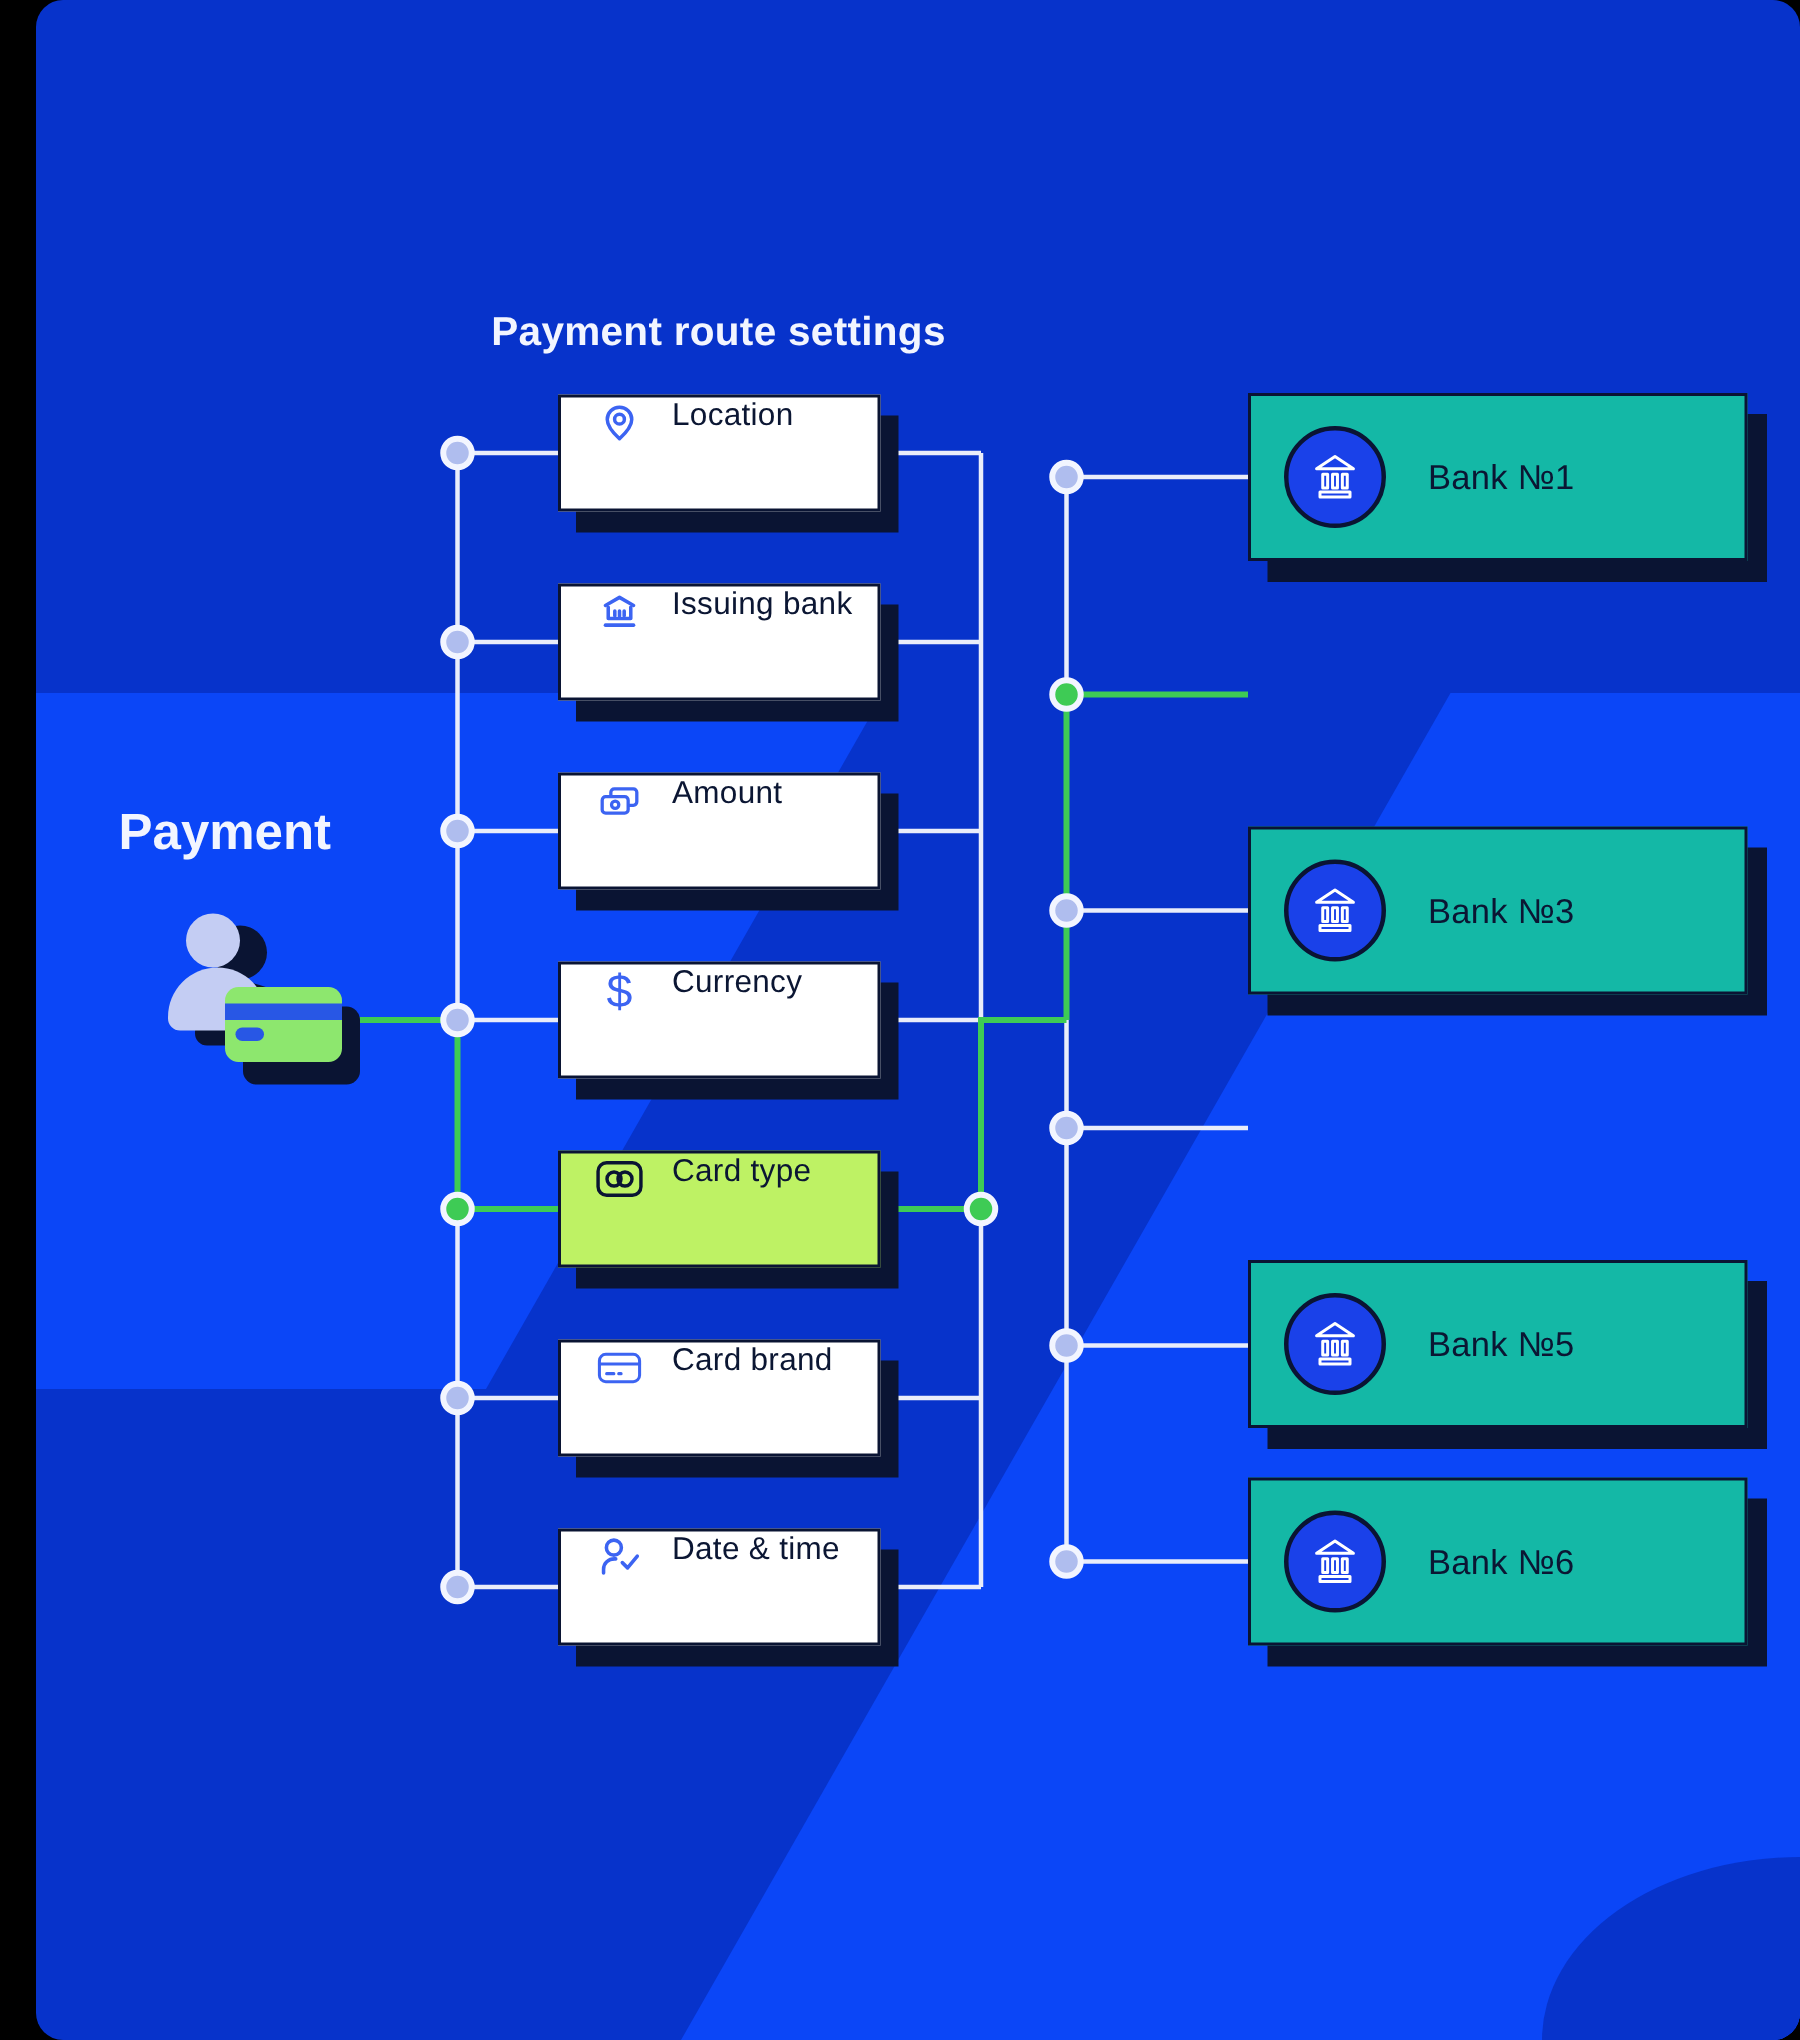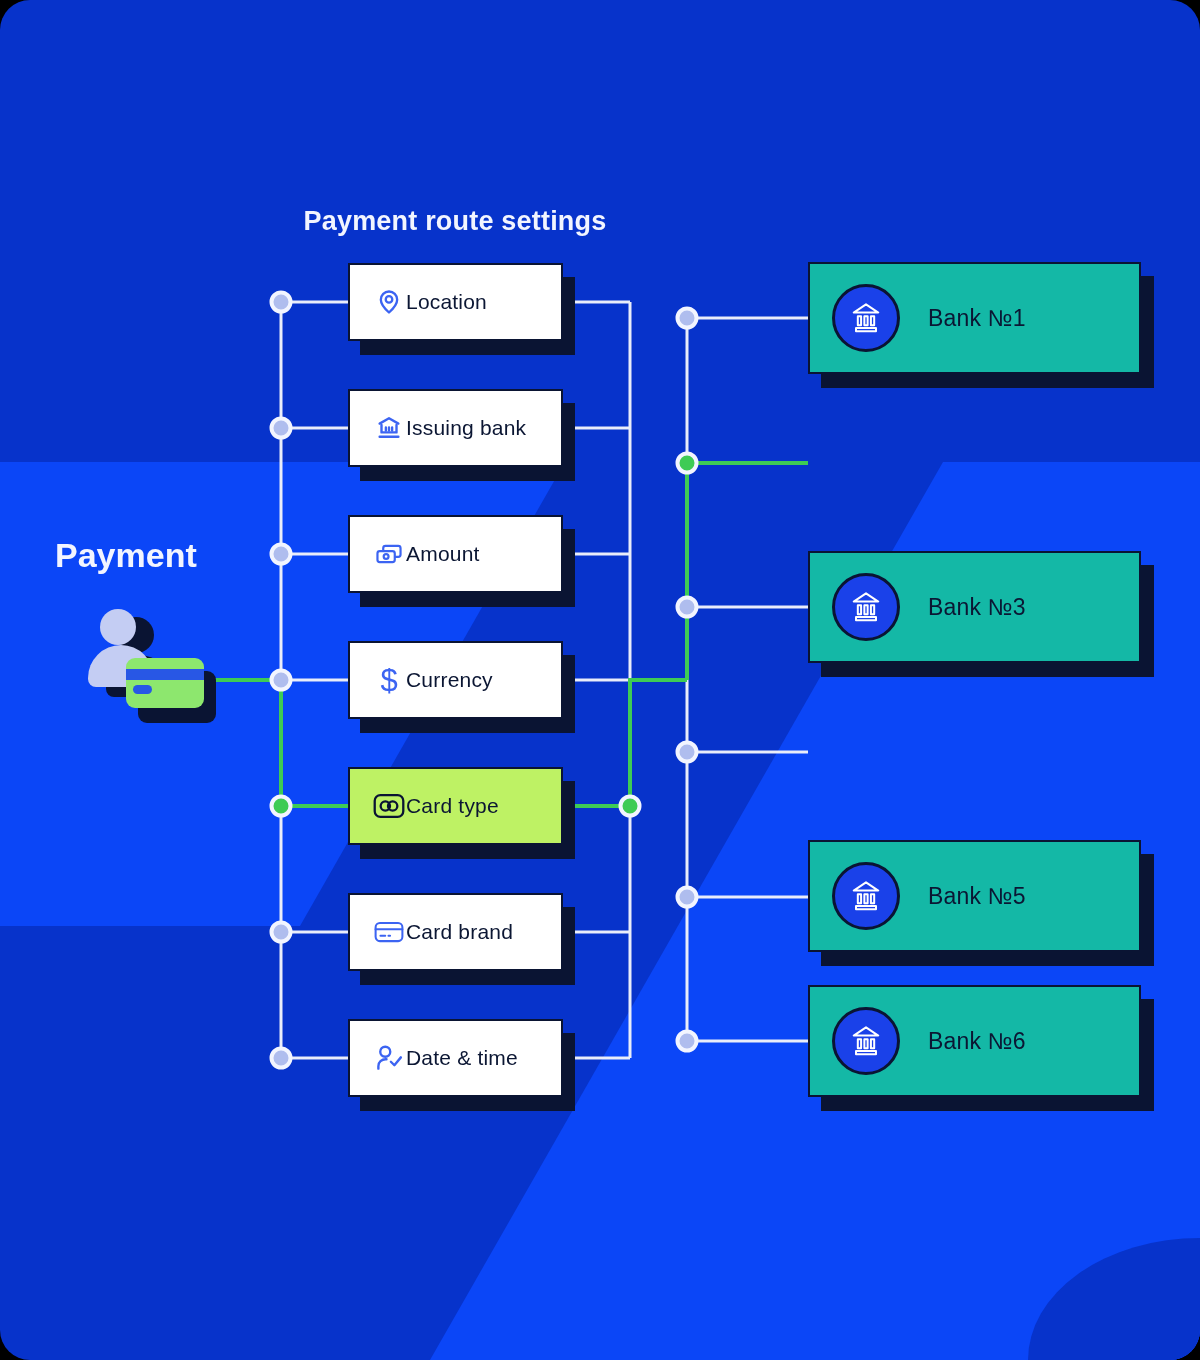--- a/index.html
+++ b/index.html
@@ -1,17 +1,17 @@
 <!DOCTYPE html>
 <html><head>
 <meta charset="utf-8">
 <style>
   html,body{margin:0;padding:0;background:#000;}
   body{width:1200px;height:1360px;position:relative;font-family:"Liberation Sans",sans-serif;overflow:hidden;}
-  .canvas{position:absolute;inset:0;background:#0733CB;border-radius:30px;overflow:hidden;}
+  .canvas{position:absolute;inset:0;background:#0733CB;border-radius:18px;overflow:hidden;margin-left:24px;}
   
   .bg{position:absolute;inset:0;pointer-events:none;}
   .bg-band-left{position:absolute;inset:0;background:#0B46F7;
     clip-path:polygon(0 462px,565px 462px,300px 926px,0 926px);}
   .bg-swath-right{position:absolute;inset:0;background:#0B46F7;
     clip-path:polygon(943px 462px,1200px 462px,1200px 1360px,430px 1360px);}
   .bg-corner{position:absolute;right:0;bottom:0;width:172px;height:122px;background:#0733CB;
     border-top-left-radius:100% 100%;}
   
   .col-title{position:absolute;color:#F2F5FF;font-size:27px;font-weight:600;text-align:center;letter-spacing:.2px;}
@@ -19,22 +19,22 @@
   .title-acquirer{left:750px;top:206px;width:450px;}
   .payment-title{position:absolute;left:55px;top:536px;color:#F2F5FF;font-size:34px;font-weight:700;text-align:center;}
   
   svg.wires{position:absolute;left:0;top:0;}
   
   .node{position:absolute;width:15px;height:15px;border-radius:50%;border:4px solid #F2F5FF;
     background:#AFBDEE;transform:translate(-50%,-50%);}
   .node.green{background:#3ECB55;}
   
   .sbox{position:absolute;left:348px;width:215px;height:78px;background:#FFFFFF;
-    border:2px solid #0A1433;box-shadow:12px 14px 0 #0A1433;display:flex;align-items:center;
-    padding-left:22px;box-sizing:border-box;}
+    border:2px solid #0A1433;box-shadow:12px 14px 0 #0A1433;display:flex;
+    padding-left:22px;box-sizing:border-box;gap:18px;}
   .sbox.green{background:#bef264;}
   .sbox .ic{width:34px;height:34px;display:flex;align-items:center;justify-content:center;flex:0 0 34px;}
   .sbox .lbl{color:#0B1633;font-size:21px;font-weight:500;letter-spacing:.2px;}
   .dollar{color:#3C64F2;font-size:31px;font-weight:500;line-height:1;}
   .bbox{position:absolute;left:808px;width:333px;height:112px;background:#14b8a6;
     border:2px solid #0A1433;box-shadow:13px 14px 0 #0A1433;display:flex;align-items:center;
     padding-left:22px;box-sizing:border-box;gap:28px;}
   .bbox.green{background:#8DE76E;}
   .bank-circle{width:62px;height:62px;border-radius:50%;background:#1A41E9;border:3px solid #0A1433;
     display:flex;align-items:center;justify-content:center;flex:0 0 62px;}

